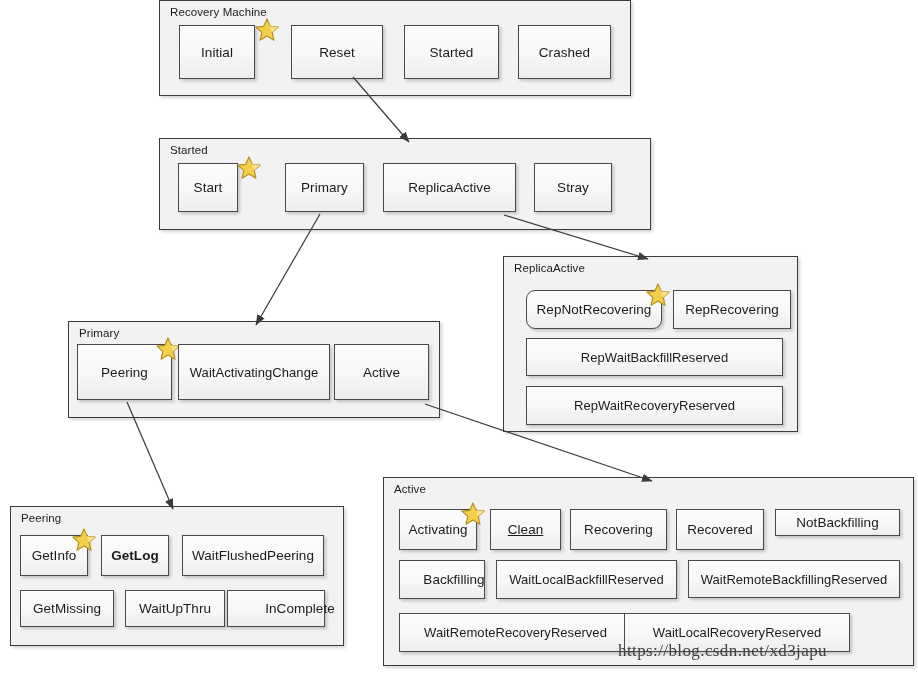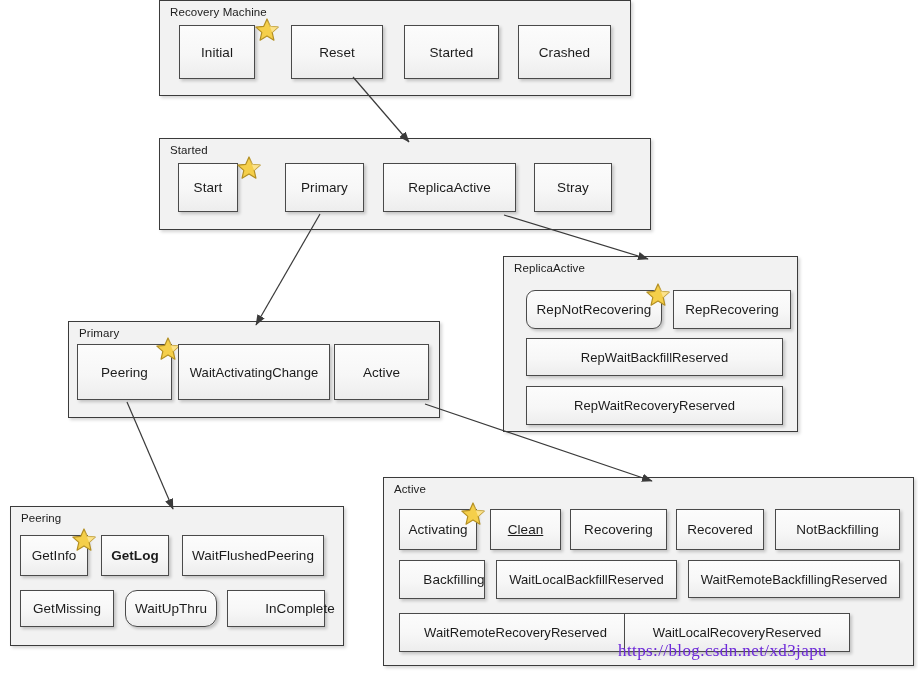--- a/index.html
+++ b/index.html
@@ -73,21 +73,21 @@
     height: 673px;
     pointer-events: none;
   }
 
   
   #watermark {
     position: absolute;
     left: 618px;
     top: 641px;
     font-size: 17px;
-    color: #6d28d9;
+    color: #404040;
     white-space: nowrap;
     letter-spacing: 0.4px;
     font-family: "Liberation Serif", serif;
   }
 </style>
 </head>
 <body>
 
 <div id="diagram-canvas">
 
@@ -177,21 +177,21 @@
         </svg></div>
       <div class="state-node" style="left: 101px; top: 535px; width: 68px; height: 41px; font-weight: bold;">
         <span>GetLog</span>
       </div>
       <div class="state-node" style="left: 182px; top: 535px; width: 142px; height: 41px;">
         <span>WaitFlushedPeering</span>
       </div>
       <div class="state-node" style="left: 20px; top: 590px; width: 94px; height: 37px; text-align: right;">
         <span>GetMissing</span>
       </div>
-      <div class="state-node" style="left: 125px; top: 590px; width: 92px; height: 37px; border-radius: 12px;">
+      <div class="state-node" style="left: 125px; top: 590px; width: 100px; height: 37px;">
         <span>WaitUpThru</span>
       </div>
       <div class="state-node" style="left: 227px; top: 590px; width: 98px; height: 37px; padding-left: 48px;">
         <span>InComplete</span>
       </div>
       <div class="container-box" style="left: 383px; top: 477px; width: 531px; height: 189px;">
         <div class="container-title">Active</div>
       </div>
       <div class="state-node" style="left: 399px; top: 509px; width: 78px; height: 41px;">
         <span>Activating</span>
@@ -202,21 +202,21 @@
         </svg></div>
       <div class="state-node" style="left: 490px; top: 509px; width: 71px; height: 41px; text-decoration: underline;">
         <span>Clean</span>
       </div>
       <div class="state-node" style="left: 570px; top: 509px; width: 97px; height: 41px;">
         <span>Recovering</span>
       </div>
       <div class="state-node" style="left: 676px; top: 509px; width: 88px; height: 41px;">
         <span>Recovered</span>
       </div>
-      <div class="state-node" style="left: 775px; top: 509px; width: 125px; height: 41px;">
+      <div class="state-node" style="left: 775px; top: 509px; width: 125px; height: 27px;">
         <span>NotBackfilling</span>
       </div>
       <div class="state-node" style="left: 399px; top: 560px; width: 86px; height: 39px; padding-left: 24px;">
         <span>Backfilling</span>
       </div>
       <div class="state-node small-label" style="left: 496px; top: 560px; width: 181px; height: 39px;">
         <span>WaitLocalBackfillReserved</span>
       </div>
       <div class="state-node small-label" style="left: 688px; top: 560px; width: 212px; height: 38px;">
         <span>WaitRemoteBackfillingReserved</span>

